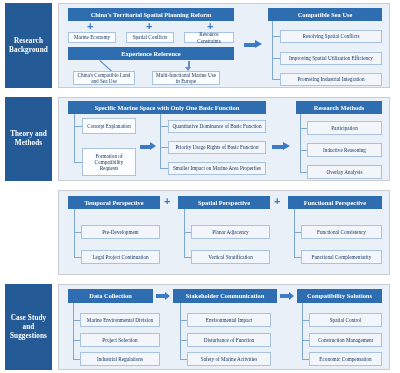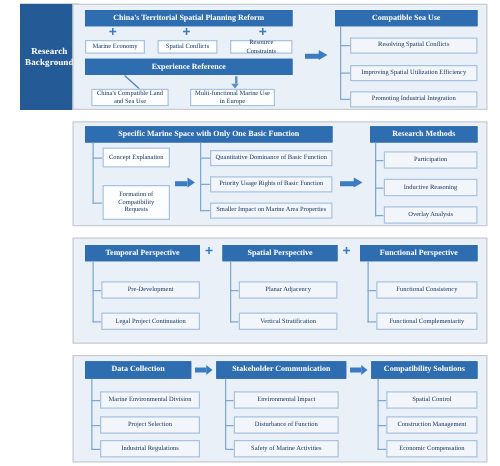--- a/index.html
+++ b/index.html
@@ -9,21 +9,21 @@
     font-family:"Liberation Serif", serif;
     overflow:hidden;
   }
   #figure{
     position:relative;
     width:400px;height:373px;
     background:#ffffff;
   }
   .row-label{
     position:absolute;
-    left:16px;
+    left:5px;
     width:47px;
     background:#245A96;
     color:#ffffff;
     font-weight:bold;
     font-size:7.2px;
     line-height:9px;
     display:flex;
     align-items:center;
     justify-content:center;
     text-align:center;
@@ -154,20 +154,21 @@
 
   <div class="ln v" style="left:272px;top:21px;height:59px;"></div>
   <div class="ln h" style="left:272px;top:36px;width:8px;"></div>
   <div class="ln h" style="left:272px;top:58px;width:8px;"></div>
   <div class="ln h" style="left:272px;top:79px;width:8px;"></div>
 
   <div class="leaf" style="left:280px;top:30px;width:102px;height:13px;">Resolving Spatial Conflicts</div>
   <div class="leaf" style="left:280px;top:52px;width:102px;height:13px;">Improving Spatial Utilization Efficiency</div>
   <div class="leaf" style="left:280px;top:73px;width:102px;height:13px;">Promoting Industrial Integration</div>
 
+  <div class="row-label" style="top:97px;height:84px;">Theory and Methods</div>
   <div class="panel" style="top:97px;height:84px;"></div>
 
   <div class="hdr" style="left:68px;top:101px;width:198px;height:13px;">Specific Marine Space with Only One Basic Function</div>
 
   <div class="ln v" style="left:74px;top:114px;height:49px;"></div>
   <div class="ln h" style="left:74px;top:126px;width:8px;"></div>
   <div class="ln h" style="left:74px;top:162px;width:8px;"></div>
 
   <div class="leaf white" style="left:82px;top:118px;width:54px;height:16px;">Concept Explanation</div>
   <div class="leaf white" style="left:82px;top:148px;width:54px;height:28px;">Formation of Compatibility Requests</div>
@@ -222,20 +223,21 @@
 
   <div class="plus" style="left:274px;top:196px;">+</div>
 
   <div class="hdr" style="left:288px;top:196px;width:94px;height:13px;">Functional Perspective</div>
   <div class="ln v" style="left:294px;top:209px;height:49px;"></div>
   <div class="ln h" style="left:294px;top:232px;width:7px;"></div>
   <div class="ln h" style="left:294px;top:257px;width:7px;"></div>
   <div class="leaf" style="left:301px;top:225px;width:81px;height:14px;">Functional Consistency</div>
   <div class="leaf" style="left:301px;top:250px;width:81px;height:14px;">Functional Complementarity</div>
 
+  <div class="row-label" style="top:284px;height:86px;">Case Study and Suggestions</div>
   <div class="panel" style="top:284px;height:86px;"></div>
 
   <div class="hdr" style="left:68px;top:289px;width:85px;height:14px;">Data Collection</div>
   <div class="ln v" style="left:73px;top:303px;height:57px;"></div>
   <div class="ln h" style="left:73px;top:320px;width:7px;"></div>
   <div class="ln h" style="left:73px;top:340px;width:7px;"></div>
   <div class="ln h" style="left:73px;top:359px;width:7px;"></div>
   <div class="leaf" style="left:80px;top:313px;width:80px;height:14px;">Marine Environmental Division</div>
   <div class="leaf" style="left:80px;top:333px;width:80px;height:14px;">Project Selection</div>
   <div class="leaf" style="left:80px;top:352px;width:80px;height:14px;">Industrial Regulations</div>

